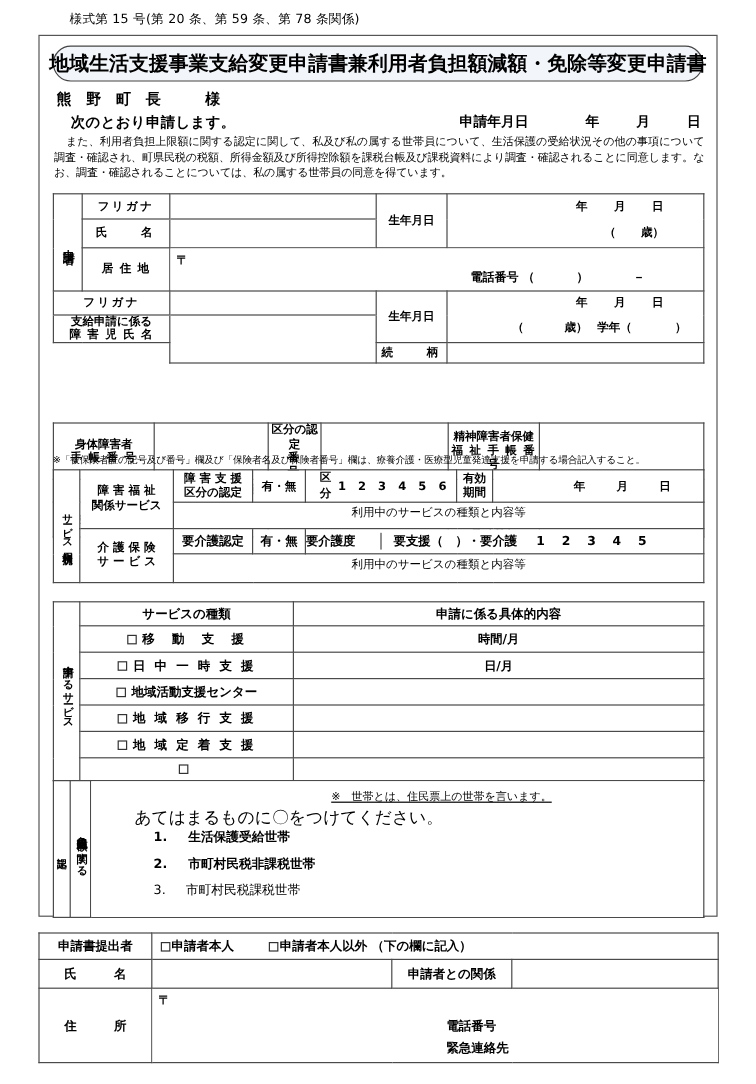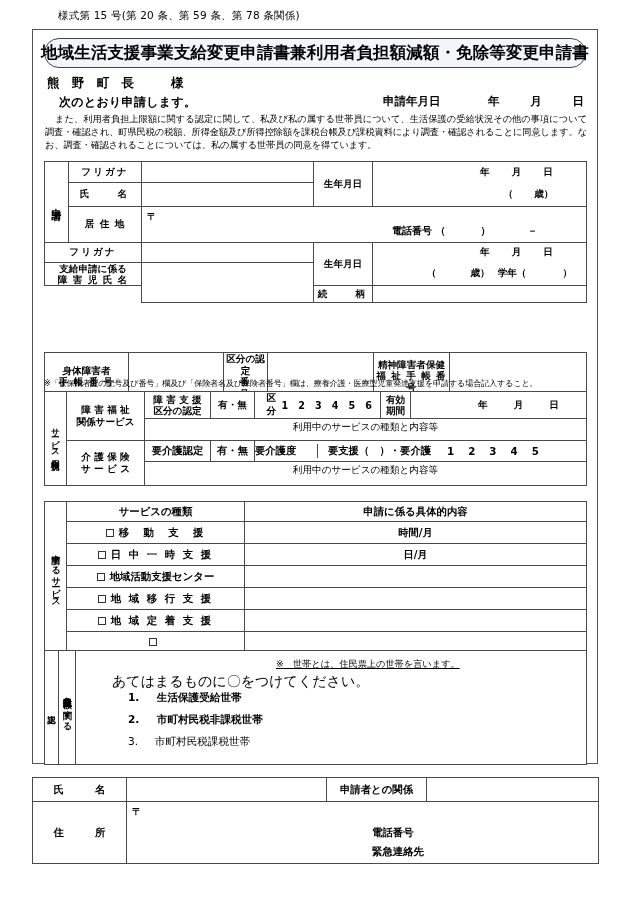--- a/index.html
+++ b/index.html
@@ -519,20 +519,29 @@
 
   <div class="bottom-box">
     <table>
       <colgroup>
         <col style="width:94px">
           <col style="width:200px">
           <col style="width:100px">
           <col style="width:172px">
       </colgroup>
       <tbody>
+          <tr style="height:22px;">
+        <td>申請書提出者</td>
+        <td colspan="3" style="text-align:left; padding-left:7px;">
+          <span class="chk" style="margin-right:1px;"></span><span>申請者本人</span>
+          <span style="display:inline-block;width:22px;"></span>
+          <span class="chk" style="margin-right:1px;"></span><span>申請者本人以外</span>
+          <span>（下の欄に記入）</span>
+        </td>
+      </tr>
       <tr style="height:24px;">
         <td>氏　　　名</td>
         <td></td>
         <td>申請者との関係</td>
         <td></td>
       </tr>
       <tr style="height:62px;">
         <td>住　　　所</td>
         <td colspan="3" style="position:relative;">
           <span class="postal" style="font-weight:bold;">〒</span>

